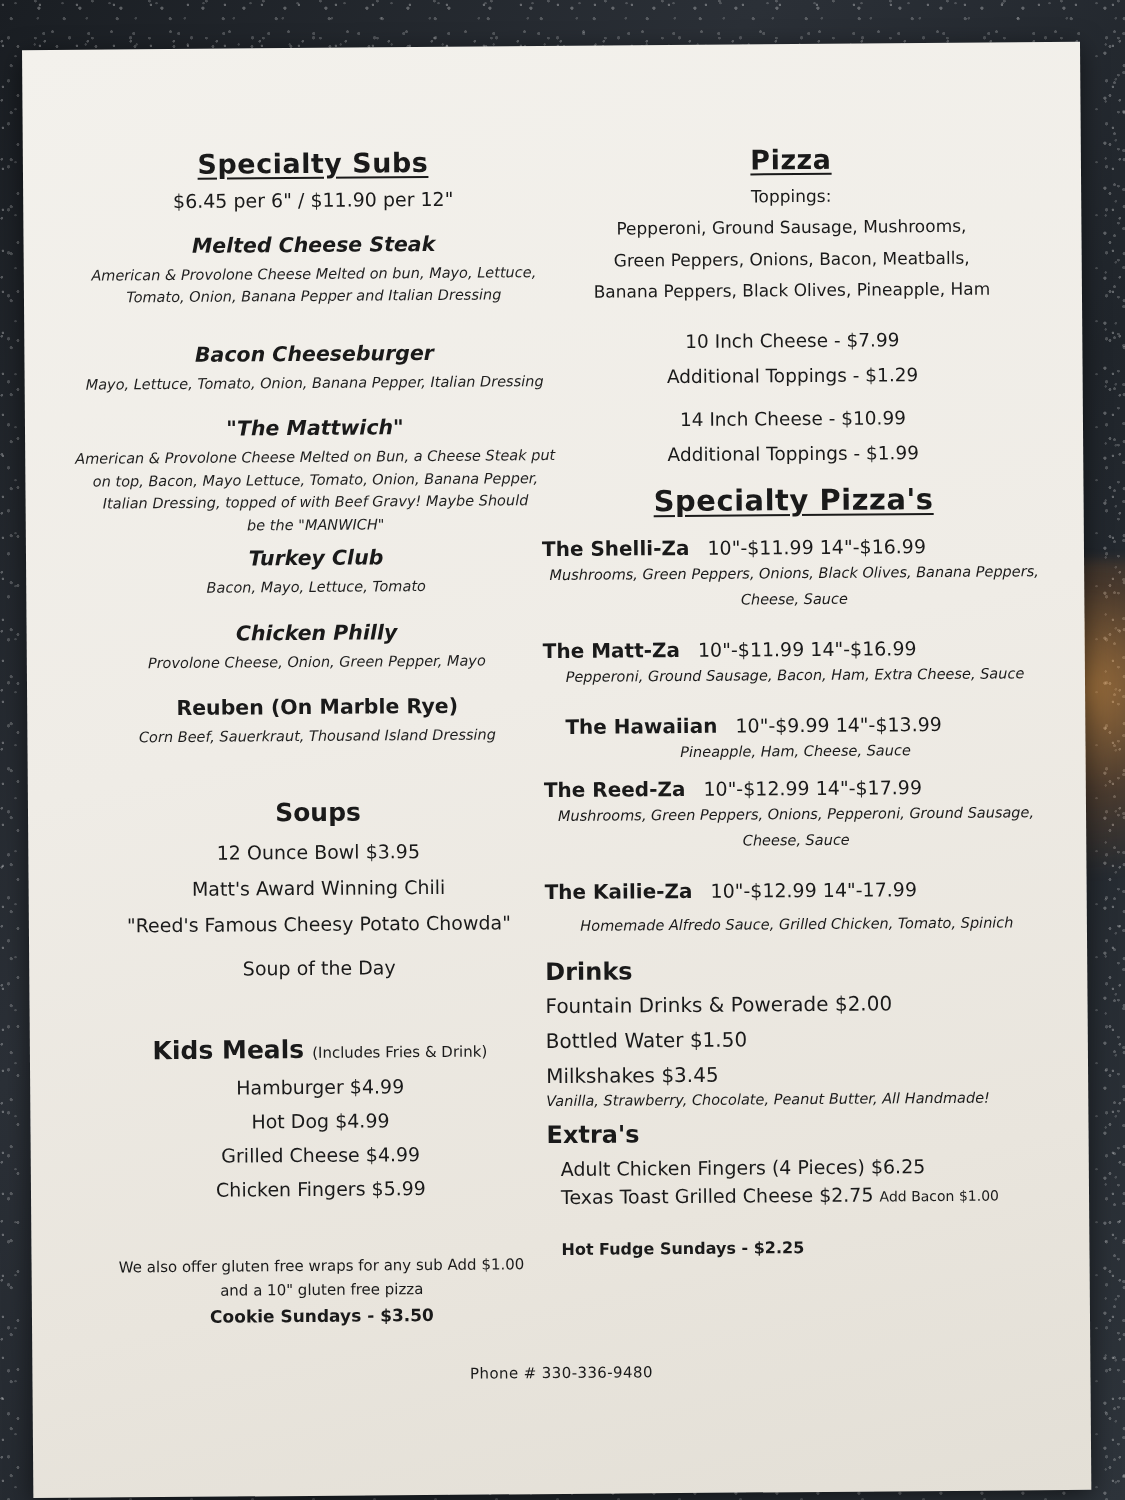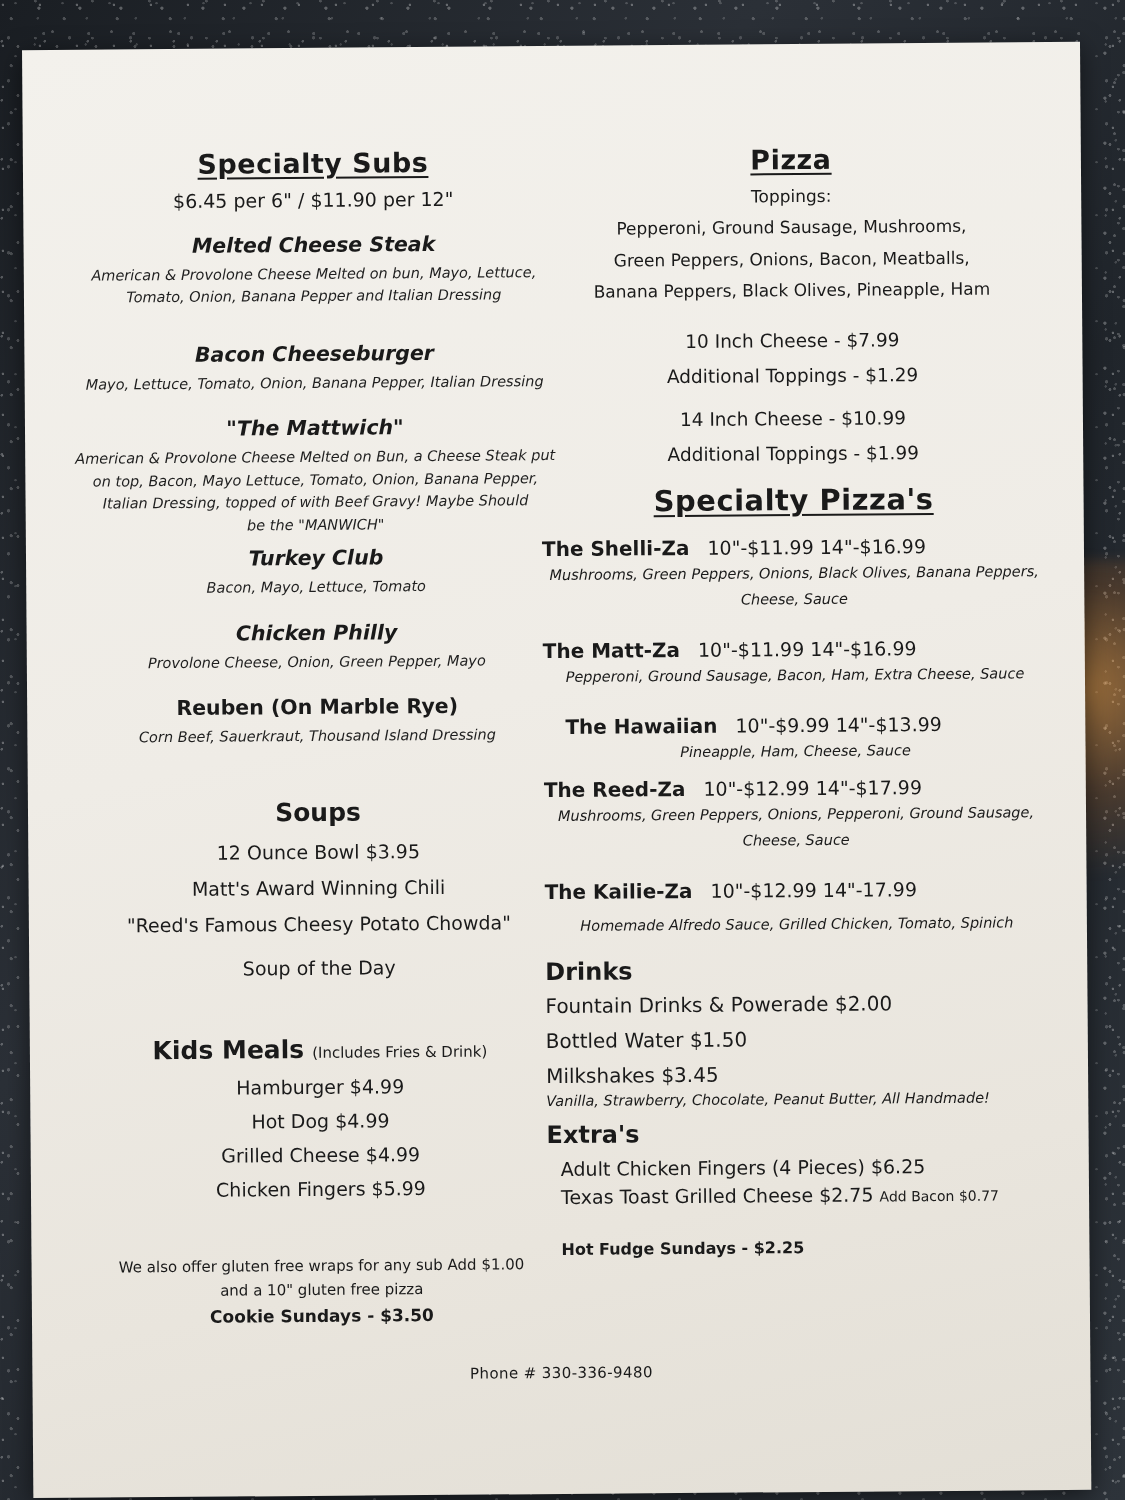--- a/index.html
+++ b/index.html
@@ -420,21 +420,21 @@
       </div>
 
       <div style="height:12px"></div>
 
       <div style="padding-left:8px;">
         <h2 class="sect-left-hdr">Extra's</h2>
         <div style="height:6px"></div>
         <p class="extra-line" style="padding-left:14px">Adult Chicken Fingers (4 Pieces) $6.25</p>
         <p class="extra-line" style="padding-left:14px">
           <span>Texas Toast Grilled Cheese  $2.75</span>
-          <span class="inline-small">Add Bacon $0.77</span>
+          <span class="inline-small">Add Bacon $1.00</span>
         </p>
         <div style="height:28px"></div>
         <p class="fudge-line" style="padding-left:14px">Hot Fudge Sundays - $2.25</p>
       </div>
 
     </div>
 
     <div id="phone">Phone # 330-336-9480</div>
 
   </div>

